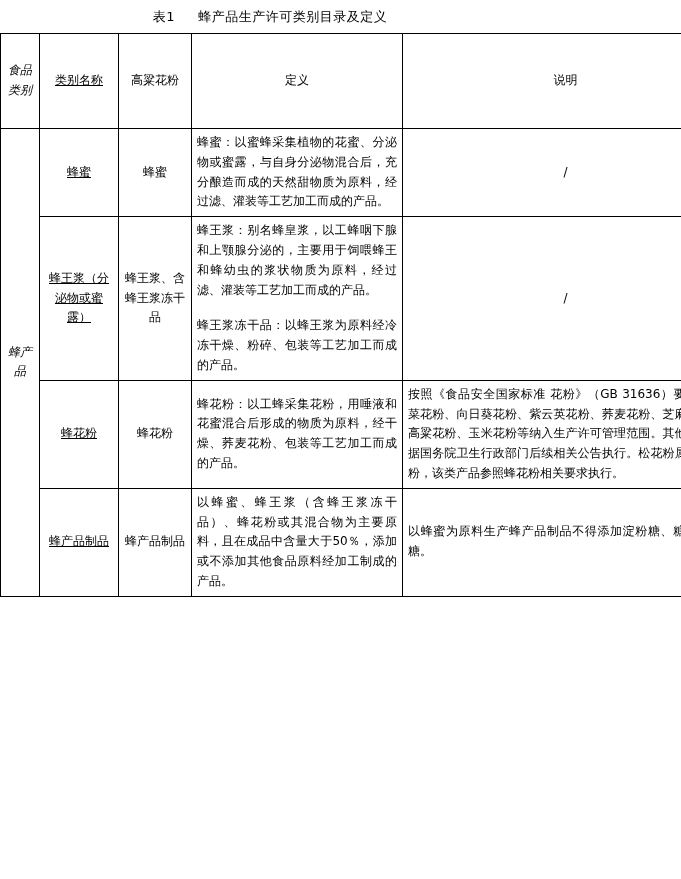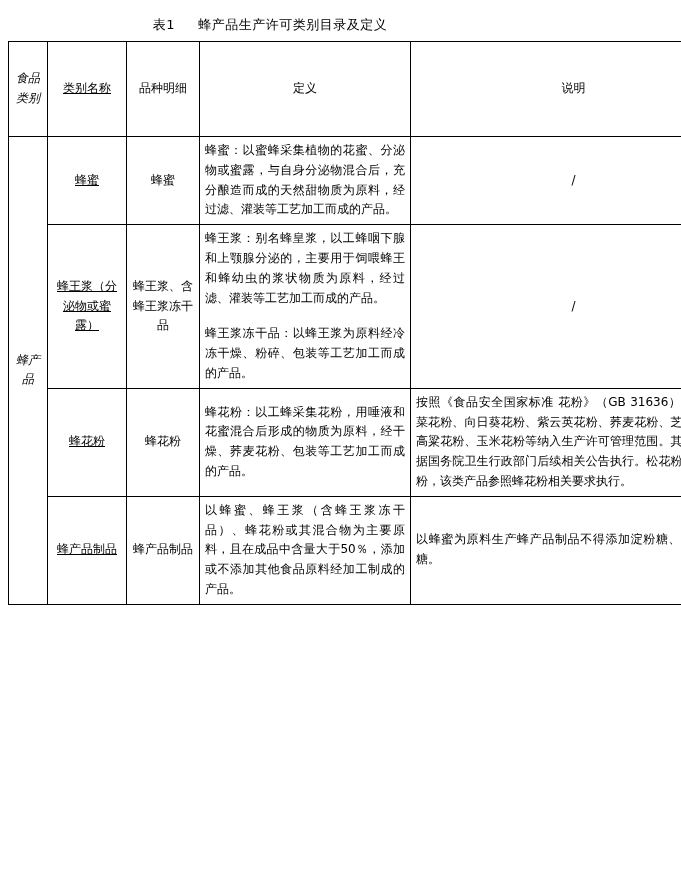--- a/index.html
+++ b/index.html
@@ -9,21 +9,21 @@
   }
   body {
     width: 681px;
     height: 879px;
     font-family: "DejaVu Sans", "Liberation Sans", sans-serif;
     color: #000000;
   }
   .page {
     width: 540px;
     box-sizing: border-box;
-    padding: 8px;
+    padding: 0;
   }
   .caption {
     text-align: center;
     font-size: 13px;
     padding: 8px 0 7px 0;
     letter-spacing: 0.5px;
     white-space: pre;
   }
   table.spec {
     border-collapse: collapse;
@@ -76,21 +76,21 @@
 
 <div class="page">
 
   <div class="caption">表1     蜂产品生产许可类别目录及定义</div>
 
   <table class="spec">
     <thead>
       <tr>
         <td class="col-food vtext">食品类别</td>
         <td class="col-cat vtext">类别名称</td>
-        <td class="col-var vtext">品种明细</td>
+        <td class="col-var vtext">高粱花粉</td>
         <td class="col-def ctr">定义</td>
         <td class="col-note ctr">说明</td>
       </tr>
     </thead>
     <tbody>
 
       <tr>
         <td class="col-food vtext" rowspan="4">蜂产品</td>
         <td class="col-cat vtext">蜂蜜</td>
         <td class="col-var vtext">蜂蜜</td>

